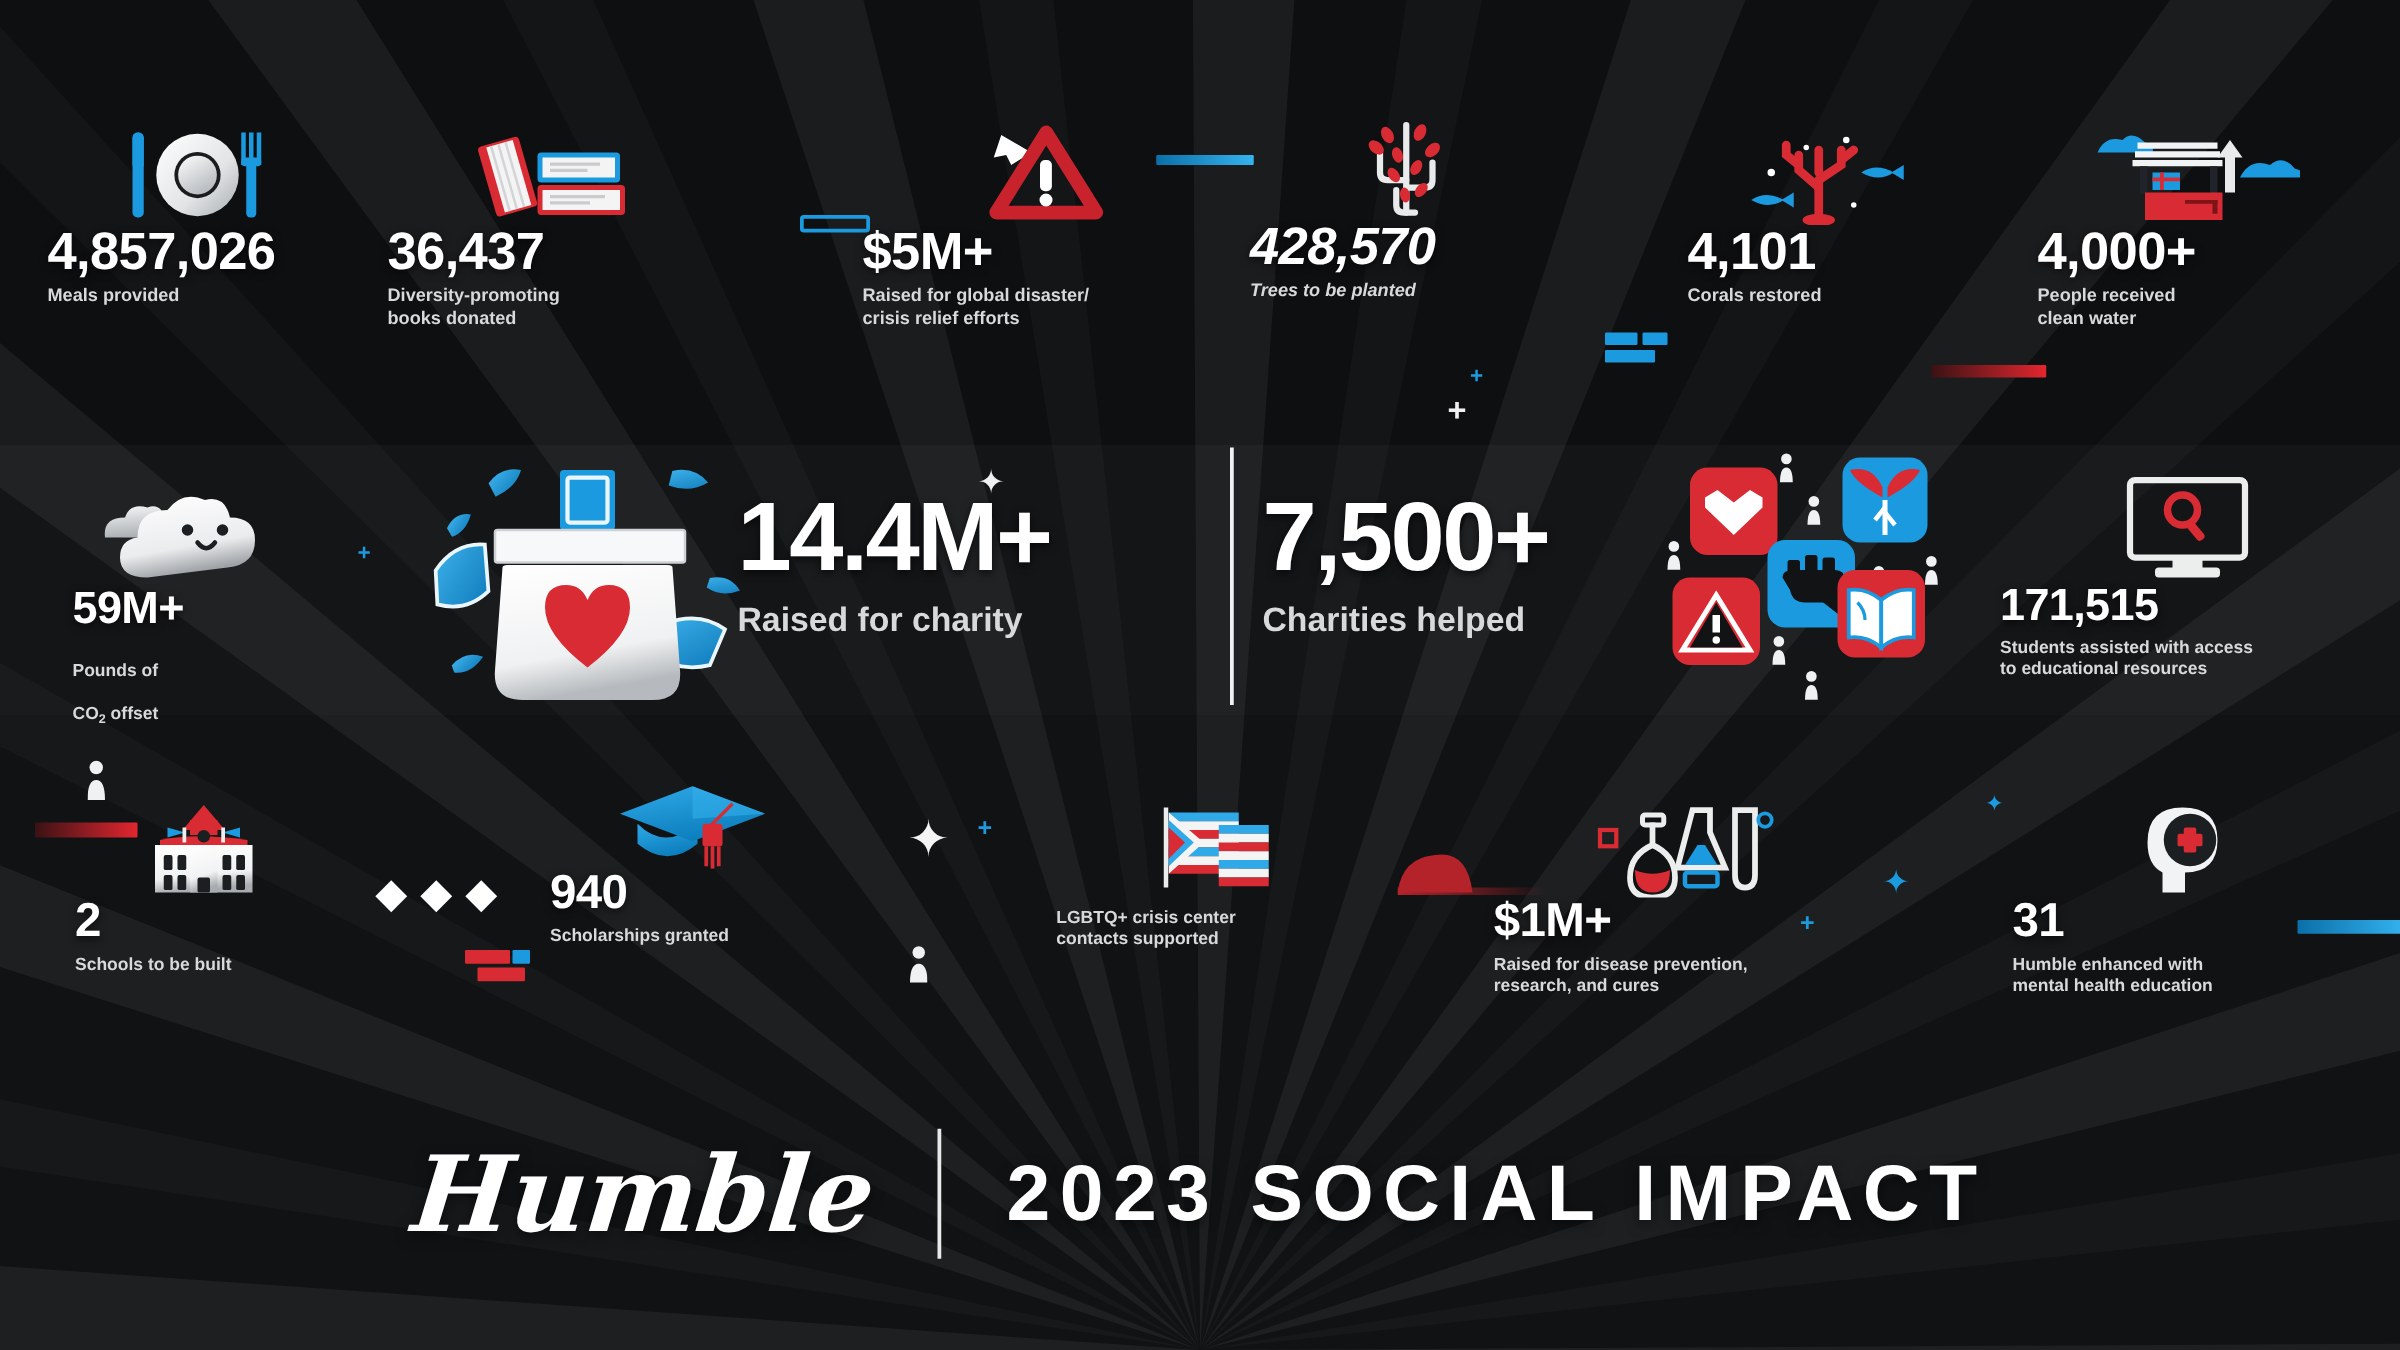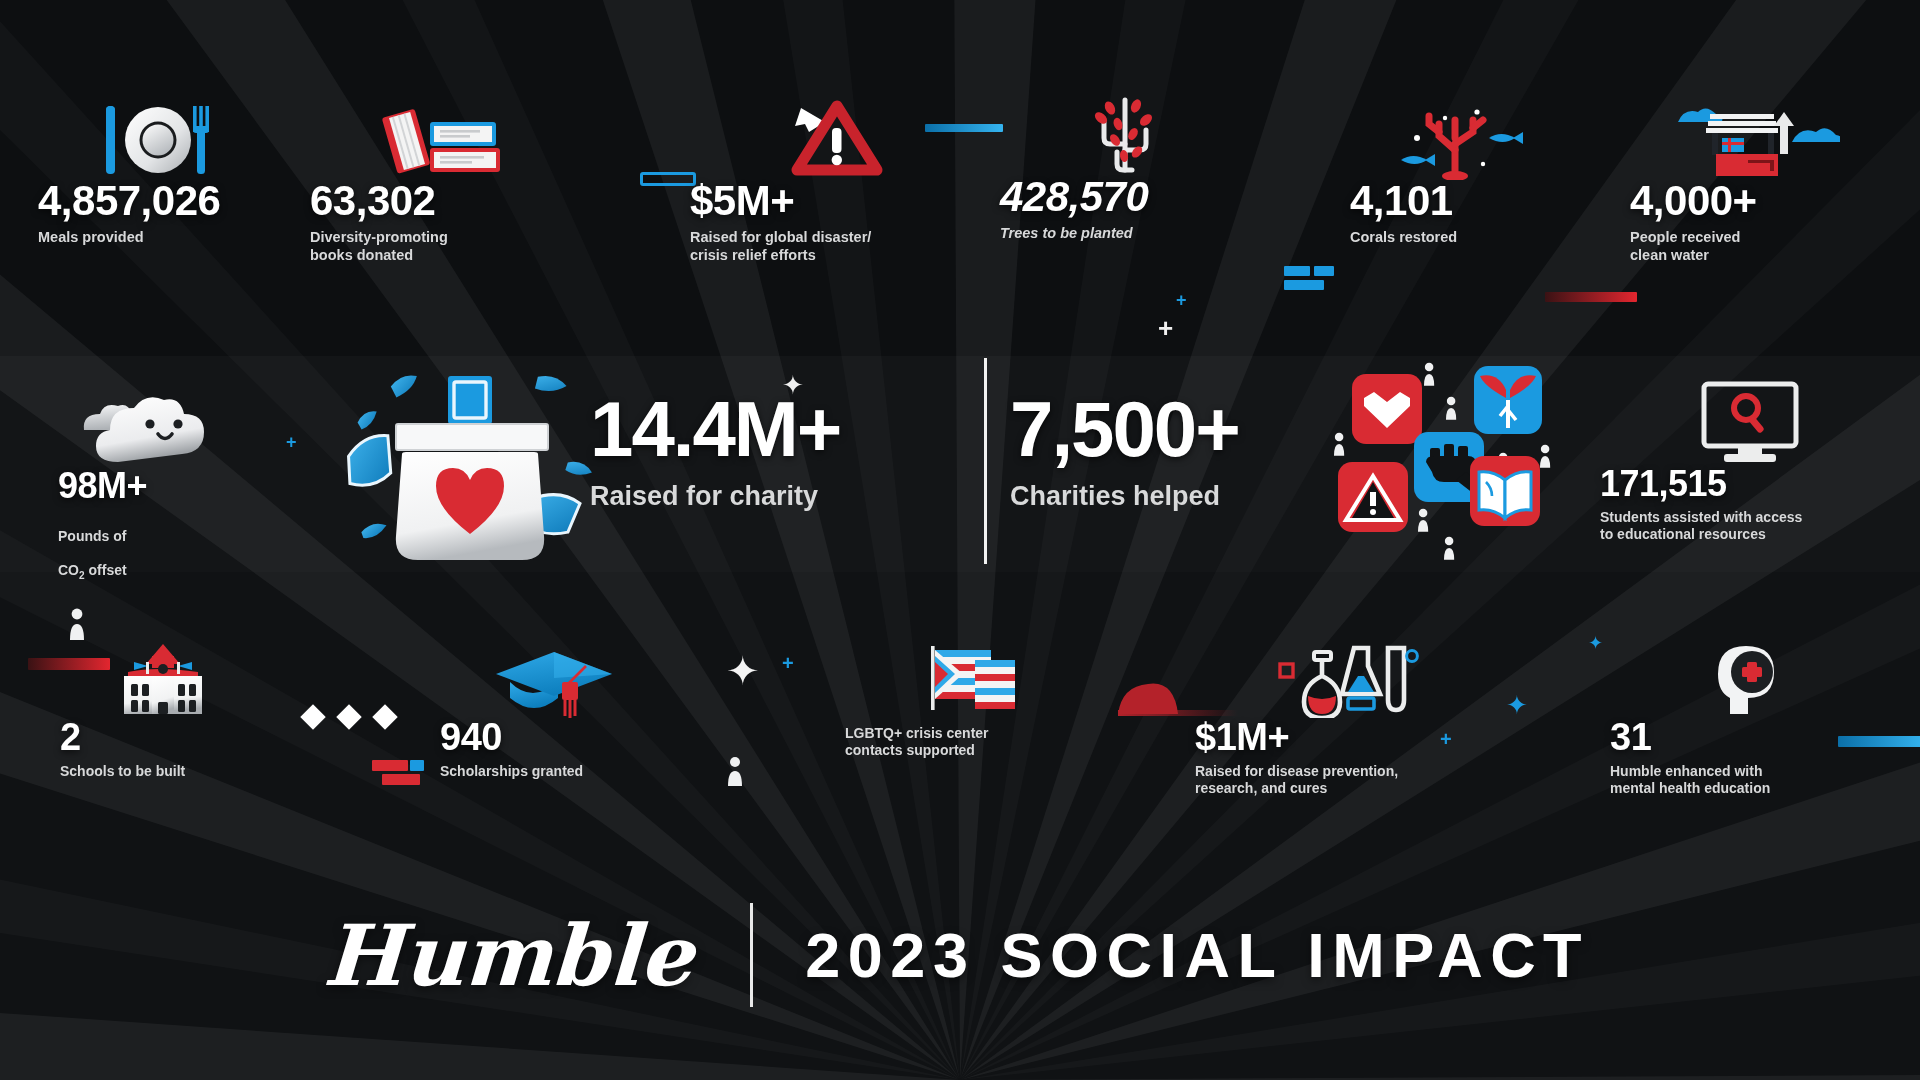--- a/index.html
+++ b/index.html
@@ -175,21 +175,21 @@
           <rect x="72" y="35" width="30" height="2.6" fill="#c9cbcd"></rect>
         </g>
         <g>
           <rect x="62" y="48" width="70" height="24" rx="3" fill="#d92b33"></rect>
           <rect x="66" y="52" width="62" height="16" fill="#f4f4f4"></rect>
           <rect x="72" y="56" width="44" height="2.6" fill="#c9cbcd"></rect>
           <rect x="72" y="61" width="32" height="2.6" fill="#c9cbcd"></rect>
         </g>
       </svg>
     </div>
-    <div class="stat-value">63,302</div>
+    <div class="stat-value">36,437</div>
     <div class="stat-label">Diversity-promoting
 books donated</div>
   </div>
 
   <div class="deco d-pill-out" style="left:640px; top:172px; width:56px; height:14px;"></div>
 
   <div class="deco d-bar" style="left:925px; top:124px; width:78px; height:8px;
               background:linear-gradient(90deg,#0b6fa8,#35b4f0);"></div>
 
   <div class="stat r1" style="left:690px; top:96px; width:280px;">
@@ -313,21 +313,21 @@
           </linearGradient>
         </defs>
         <path d="M6 52 q-2 -16 16 -16 q4 -12 18 -8 q10 -4 14 8 l0 16 z" fill="url(#gCloud2)"></path>
         <path d="M40 84 q-22 0 -22 -16 q0 -14 14 -16 q0 -22 24 -22 q12 -16 30 -8
                  q16 -4 20 14 q20 0 20 18 q0 20 -22 22 z" fill="url(#gCloud)"></path>
         <circle cx="72" cy="46" r="4.6" fill="#1c1f22"></circle>
         <circle cx="100" cy="46" r="4.6" fill="#1c1f22"></circle>
         <path d="M80 56 q7 9 14 0" fill="none" stroke="#1c1f22" stroke-width="3.6" stroke-linecap="round"></path>
       </svg>
     </div>
-    <div class="stat-value">98M+</div>
+    <div class="stat-value">59M+</div>
     <div class="stat-label">
       <span>Pounds of</span><br>
       <span>CO</span><sub>2</sub><span> offset</span>
     </div>
   </div>
   <div class="deco" style="left:286px; top:432px; color:#1b9ae0; font-size:18px; font-weight:bold;">+</div>
 
   <div class="deco" style="left:340px; top:350px; width:270px; height:215px;">
     <svg width="270" height="215" viewBox="0 0 270 215">
       <defs>
@@ -515,21 +515,21 @@
     <div class="stat-label">Schools to be built</div>
   </div>
 
   <div class="deco d-diamond" style="left:304px; top:708px; width:18px; height:18px;"></div>
   <div class="deco d-diamond" style="left:340px; top:708px; width:18px; height:18px;"></div>
   <div class="deco d-diamond" style="left:376px; top:708px; width:18px; height:18px;"></div>
   <div class="deco d-bar" style="left:372px; top:760px; width:36px; height:11px; background:#d92b33;"></div>
   <div class="deco d-bar" style="left:410px; top:760px; width:14px; height:11px; background:#1b9ae0;"></div>
   <div class="deco d-bar" style="left:382px; top:774px; width:38px; height:11px; background:#d92b33;"></div>
 
-  <div class="stat r3" style="left:440px; top:640px; width:230px;">
+  <div class="stat r3" style="left:440px; top:617px; width:230px;">
     <div class="icon-wrap" style="height:78px;">
       <svg width="130" height="76" viewBox="0 0 130 76">
         <defs>
           <linearGradient id="gCap" x1="0" y1="0" x2="0.4" y2="1">
             <stop offset="0%" stop-color="#2fa9e8"></stop>
               <stop offset="100%" stop-color="#0d7fbe"></stop>
           </linearGradient>
         </defs>
         <path d="M20 40 q22 22 48 0 l0 16 q-24 20 -48 0 z" fill="url(#gCap)"></path>
         <path d="M64 10 L122 32 L64 54 L6 32 Z" fill="url(#gCap)"></path>

